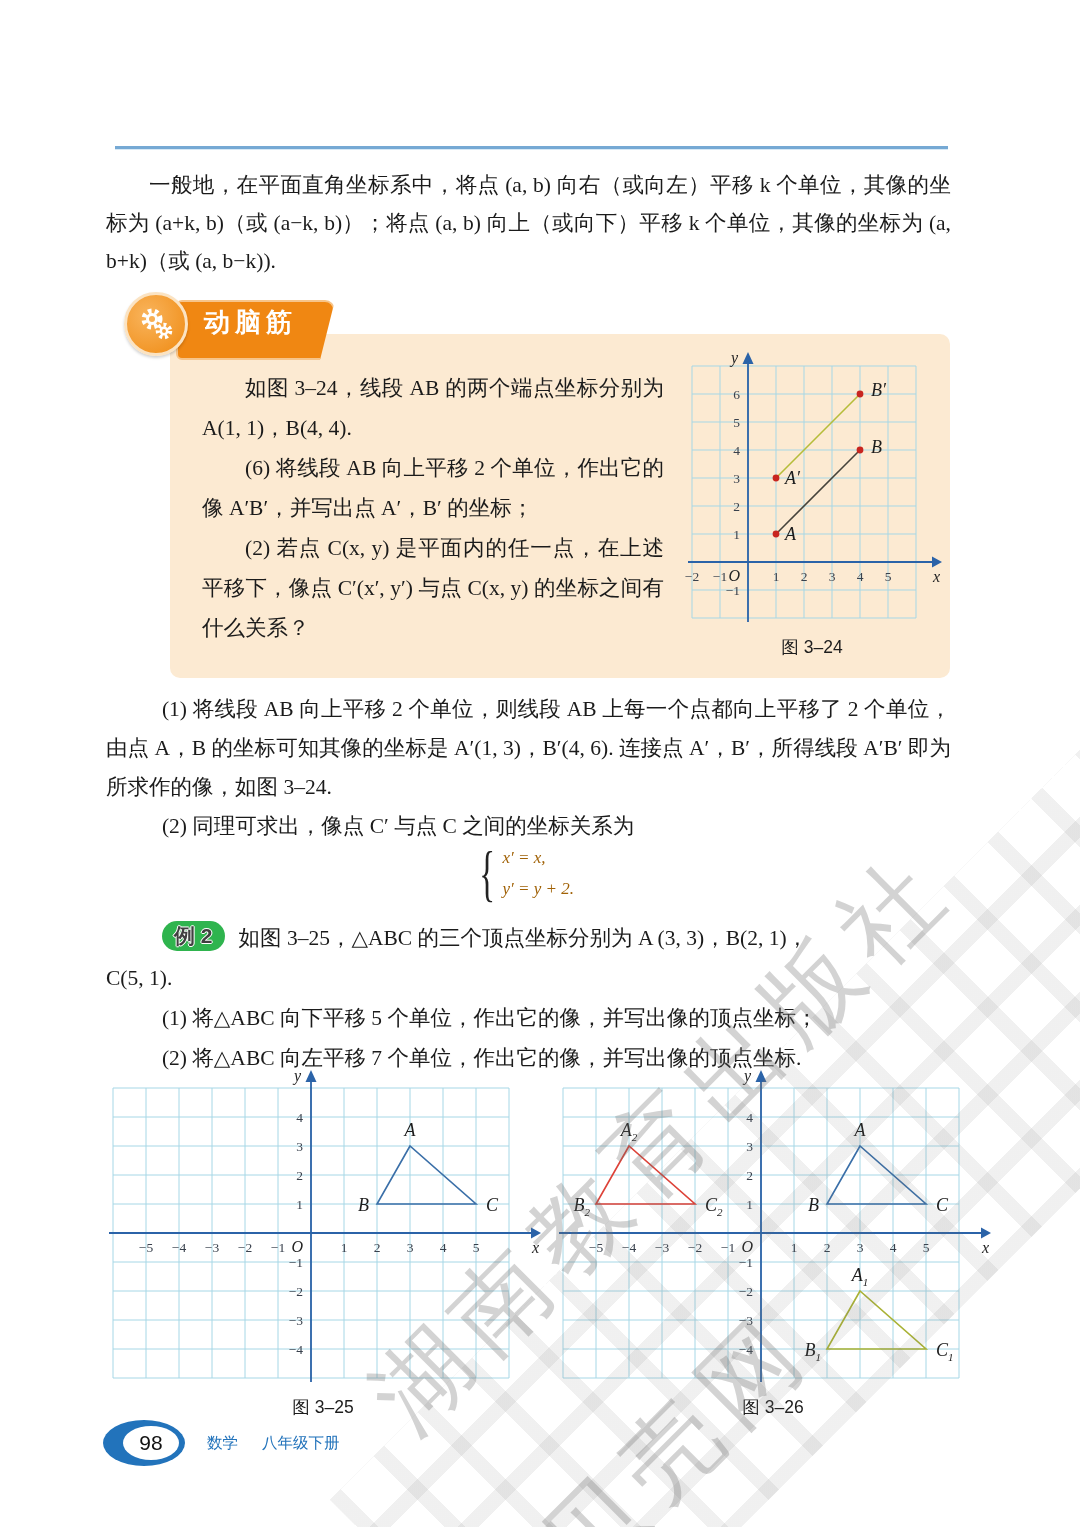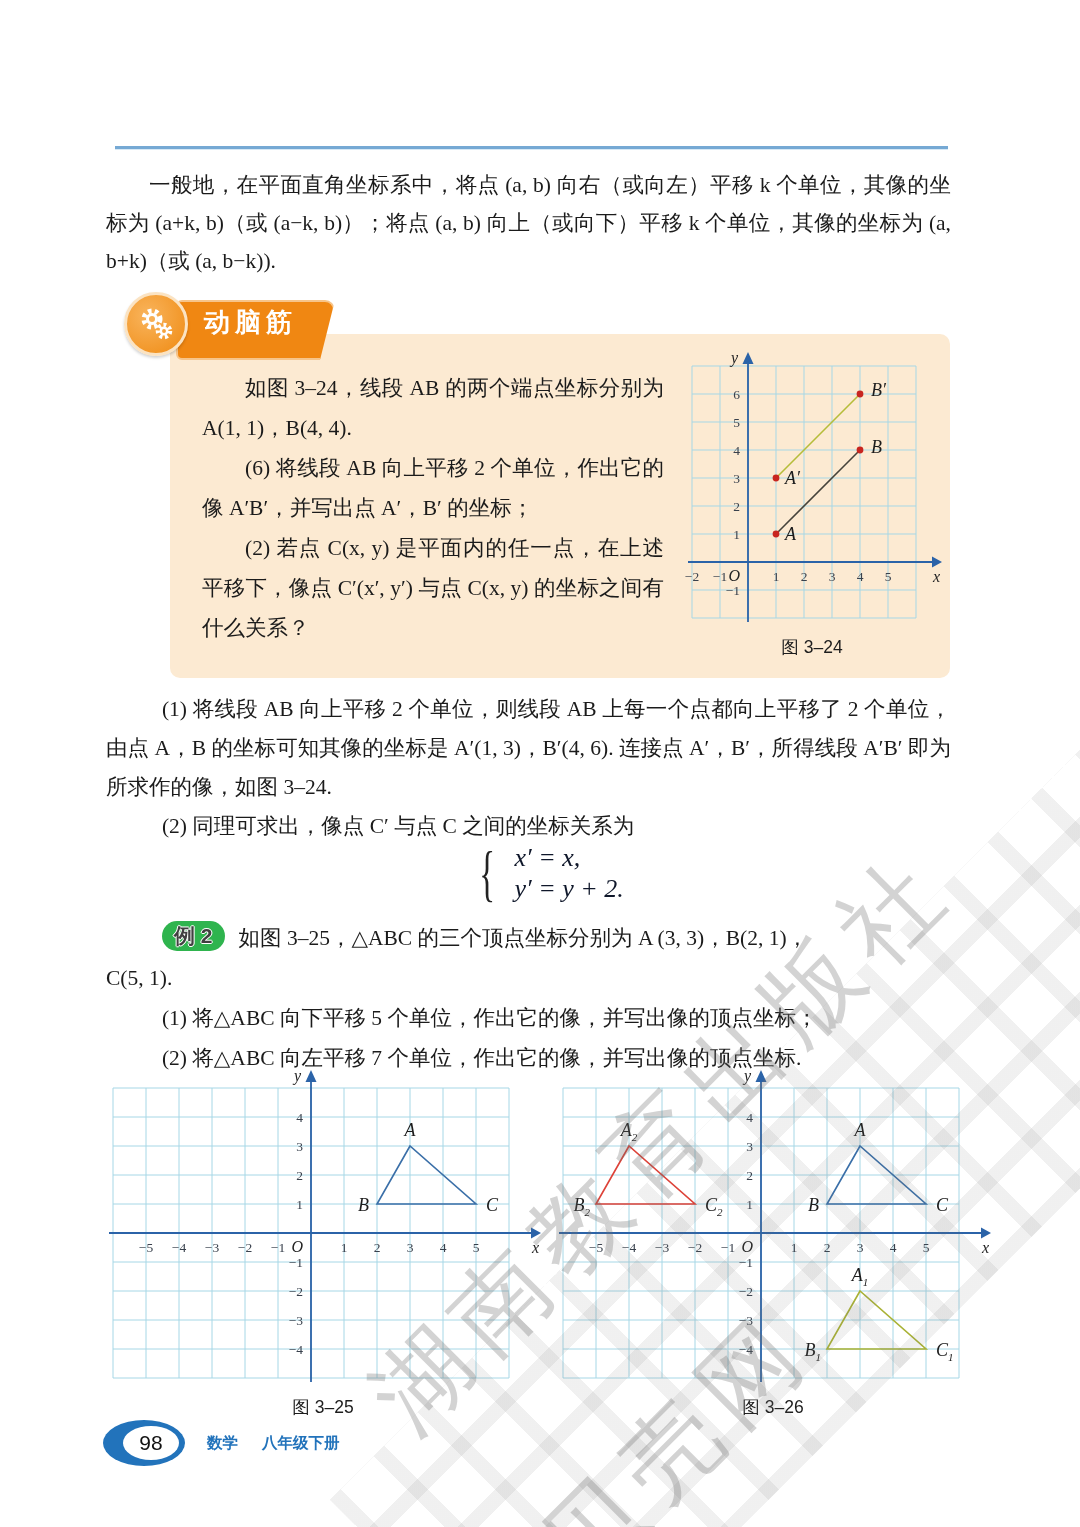--- a/index.html
+++ b/index.html
@@ -36,40 +36,40 @@
   .fig svg .vl{font-size:18px;font-style:italic;fill:#1c1c1c;}
   .fig324{left:510px;top:16px;width:264px;}
   .fig325{left:103px;top:1068px;width:440px;}
   .fig326{left:553px;top:1068px;width:440px;}
   
   .solution{position:absolute;left:106px;top:690px;width:845px;font-size:21.5px;
             line-height:39px;text-align:justify;}
   .solution p{margin:0;text-indent:2.6em;}
   .formula{position:absolute;left:480px;top:842px;display:flex;align-items:center;z-index:2;}
   .brace{font-size:30px;transform:scaleY(2.05) scaleX(1.1);margin-right:8px;color:#222;}
-  .f-lines{font-size:26px;font-style:italic;line-height:31px;color:#0f172a;margin-left:12px;}
+  .f-lines{font-size:17px;font-style:italic;line-height:31px;color:#a16207;}
   
   .example{position:absolute;left:106px;top:918px;width:848px;font-size:21.5px;line-height:40px;}
   .example p{margin:0;}
   .example .task{text-indent:2.6em;}
   .badge{display:inline-block;height:30px;line-height:30px;padding:0 12px;margin-left:56px;
          margin-right:14px;border-radius:15px;background:#2fb44e;color:#404040;
          font-weight:bold;font-size:21px;vertical-align:2px;
          font-family:"Liberation Sans","DejaVu Sans",sans-serif;
          text-shadow:-1px 0 #fff,1px 0 #fff,0 -1px #fff,0 1px #fff;}
   
   .footer{position:absolute;left:103px;top:1420px;display:flex;align-items:center;z-index:2;}
   .pagenum{position:relative;width:82px;height:46px;}
   .pagenum .outer{position:absolute;left:0;top:0;width:82px;height:46px;background:#2273bb;border-radius:50%;}
   .pagenum .inner{position:absolute;left:20px;top:6px;width:56px;height:34px;background:#fff;border-radius:50%;
                   display:flex;align-items:center;justify-content:center;
                   font-family:"Liberation Sans","DejaVu Sans",sans-serif;font-size:21px;color:#111;}
   .footer-labels{margin-left:22px;display:flex;gap:24px;
                  font-family:"Liberation Sans","DejaVu Sans",sans-serif;
-                 font-size:15.5px;font-weight:bold;color:#2273bb;}
+                 font-size:15.5px;font-weight:normal;color:#2273bb;}
   
   .watermark{position:absolute;left:0;top:0;width:1080px;height:1527px;pointer-events:none;z-index:6;overflow:hidden;}
   .wm-hatch{position:absolute;left:330px;top:1500px;width:1150px;height:310px;
             transform:rotate(-45deg);transform-origin:0 0;
             background:repeating-linear-gradient(90deg,rgba(110,110,110,.10) 0 15px,transparent 15px 62px),
                        repeating-linear-gradient(0deg,rgba(110,110,110,.10) 0 15px,transparent 15px 62px);}
   .wm-text{position:absolute;color:rgba(110,110,110,.30);font-size:96px;letter-spacing:14px;
            font-family:"Liberation Sans","DejaVu Sans",sans-serif;white-space:nowrap;
            transform:rotate(-45deg);transform-origin:0 50%;}
   .wm1{left:390px;top:1350px;}

